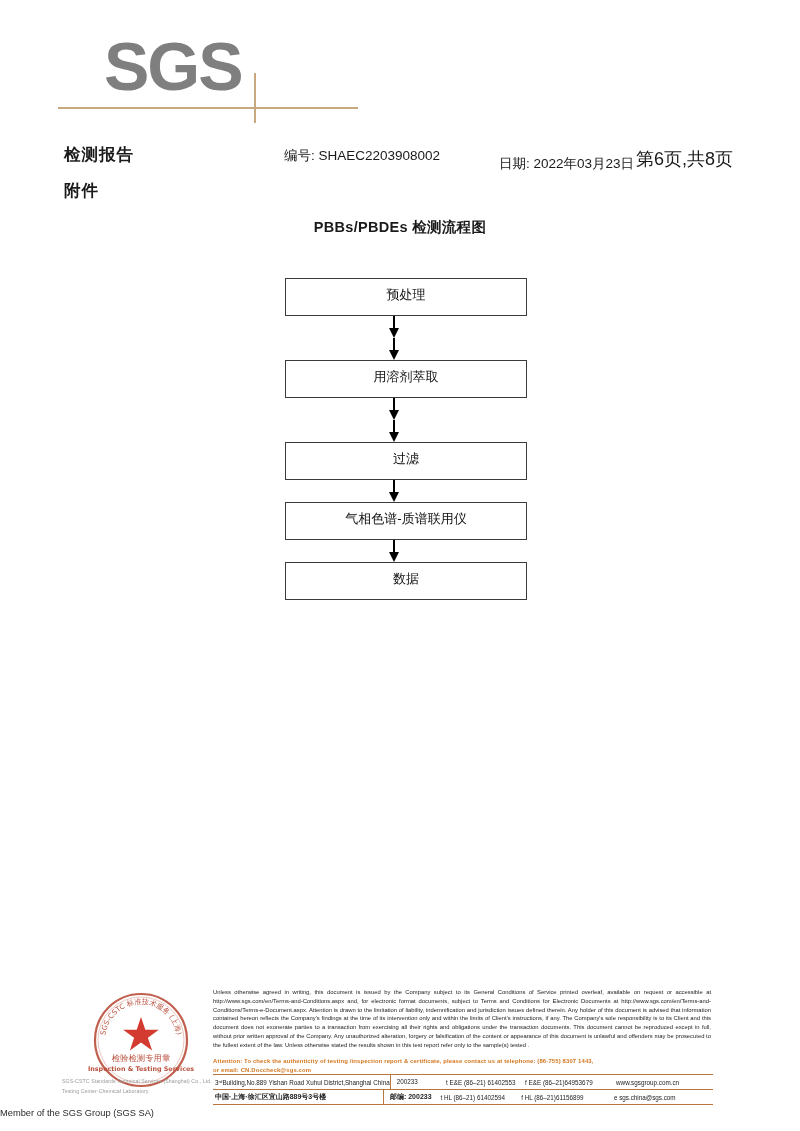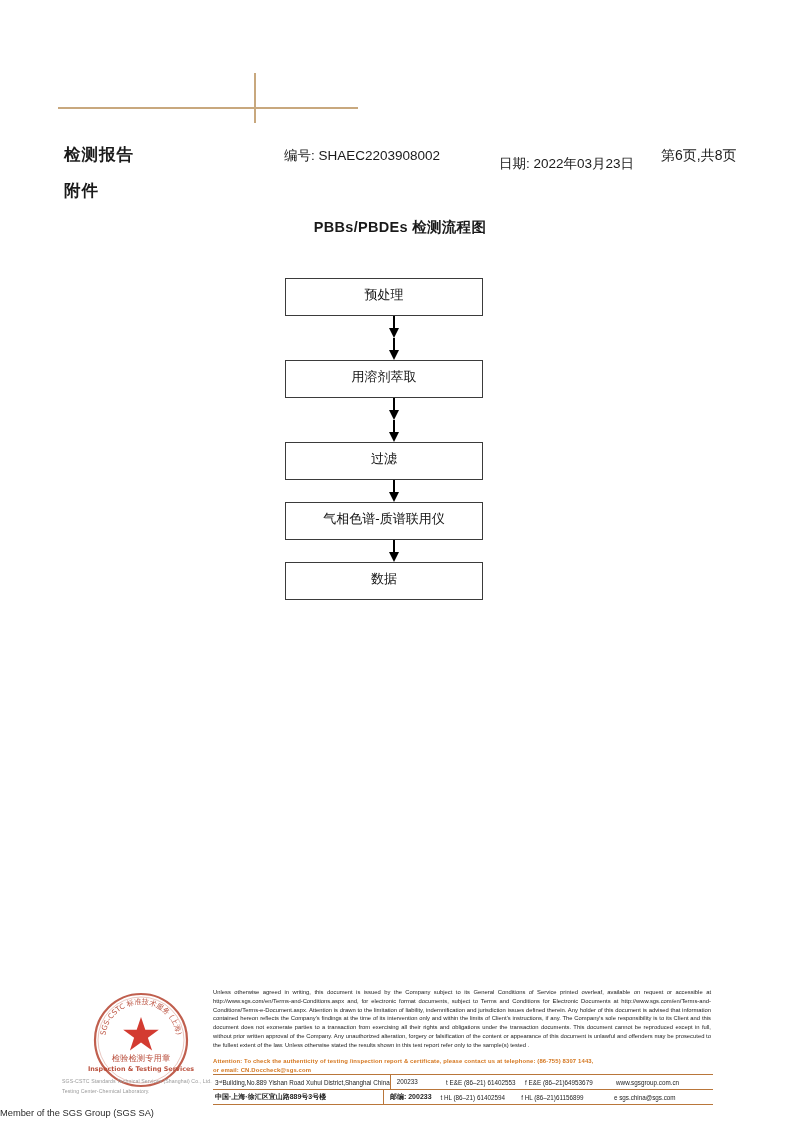--- a/index.html
+++ b/index.html
@@ -78,23 +78,23 @@
   }
   .hdr-date {
     position: absolute;
     left: 435px;
     top: 11px;
     font-size: 13.5px;
     white-space: nowrap;
   }
   .hdr-page {
     position: absolute;
-    left: 597px;
+    left: 572px;
     top: 3px;
-    font-size: 14px;
+    font-size: 18px;
     white-space: nowrap;
   }
   .hdr-sub {
     position: absolute;
     left: 64px;
     top: 180px;
     font-size: 16.5px;
     font-weight: 600;
     letter-spacing: 1px;
   }
@@ -111,21 +111,21 @@
     letter-spacing: 0.3px;
   }
   .flow {
     position: absolute;
     left: 285px;
     top: 278px;
     width: 218px;
   }
   .node {
     position: relative;
-    width: 198px;
+    width: 242px;
     height: 38px;
     border: 1.3px solid #3b3b3b;
     background: #ffffff;
     box-sizing: border-box;
   }
   .node span {
     position: absolute;
     left: 0;
     right: 0;
     top: 7px;
@@ -265,20 +265,21 @@
     font-size: 9.3px;
     color: #2a2a2a;
   }
 </style>
 </head>
 <body>
 
 <div class="page">
 
   <div class="logo-wrap">
+    <div class="logo-text">SGS</div>
     <div class="logo-rule"></div>
     <div class="logo-tick"></div>
   </div>
 
   <div class="hdr">
     <div class="hdr-title">检测报告</div>
     <div class="hdr-no">编号: SHAEC2203908002</div>
     <div class="hdr-date">日期: 2022年03月23日</div>
     <div class="hdr-page">第6页,共8页</div>
   </div>

